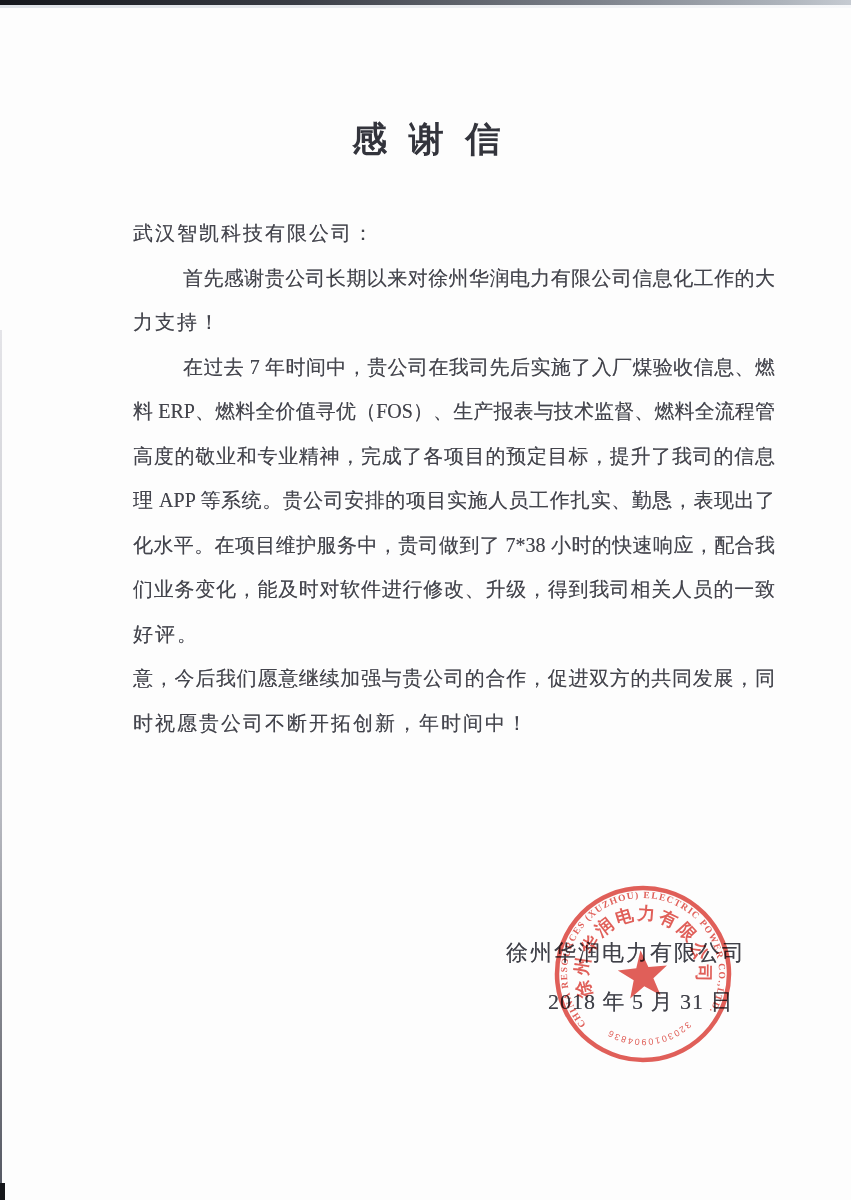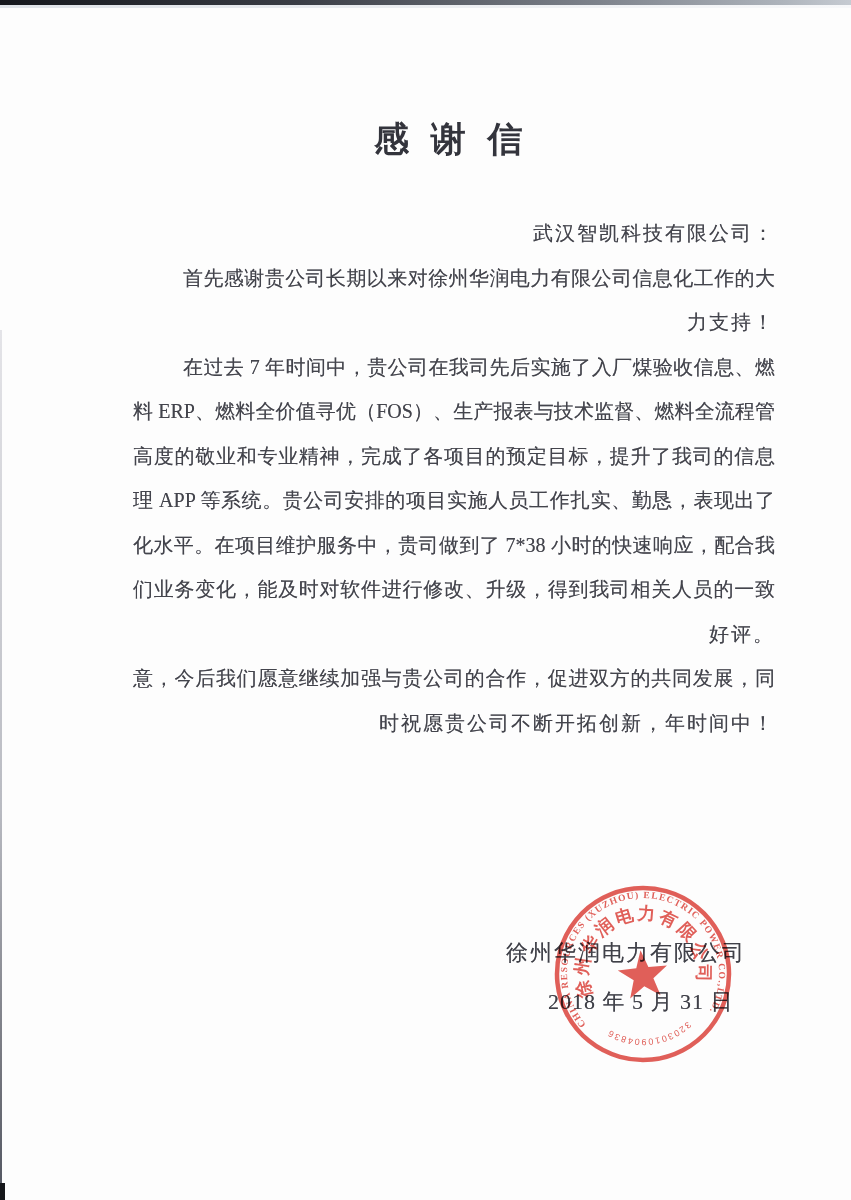--- a/index.html
+++ b/index.html
@@ -22,33 +22,32 @@
   }
   .left-edge{
     position:absolute;left:0;top:330px;bottom:0;width:2px;
     background:linear-gradient(to bottom,#e4e4e8,#b9bbc2 55%,#74767e 85%,#515560);
   }
   .corner-notch{
     position:absolute;left:0;top:1183px;width:5px;height:17px;background:#15161a;
   }
   
   .title{
-    position:absolute;left:374px;top:116px;
+    position:absolute;left:352px;top:116px;
     font-family:"Liberation Sans","DejaVu Sans",sans-serif;
     font-weight:700;font-size:35px;color:#33343c;letter-spacing:6px;white-space:nowrap;
   }
   
   .letter-body{
     position:absolute;left:133px;top:211px;width:642px;
     color:#43444c;font-size:20px;
   }
   .line{
     height:44.5px;line-height:44.5px;white-space:nowrap;letter-spacing:2px;
     text-shadow:0 0 0.5px rgba(67,68,76,.55);
-    text-align:right;
   }
   .line.j{
     letter-spacing:normal;text-align:justify;text-align-last:justify;
   }
   .line.indent{text-indent:50px;}
   
   .sig-company{
     position:absolute;left:506px;top:938px;font-size:22px;letter-spacing:2px;
     color:#3f4048;white-space:nowrap;text-shadow:0 0 0.5px rgba(63,64,72,.55);
   }

